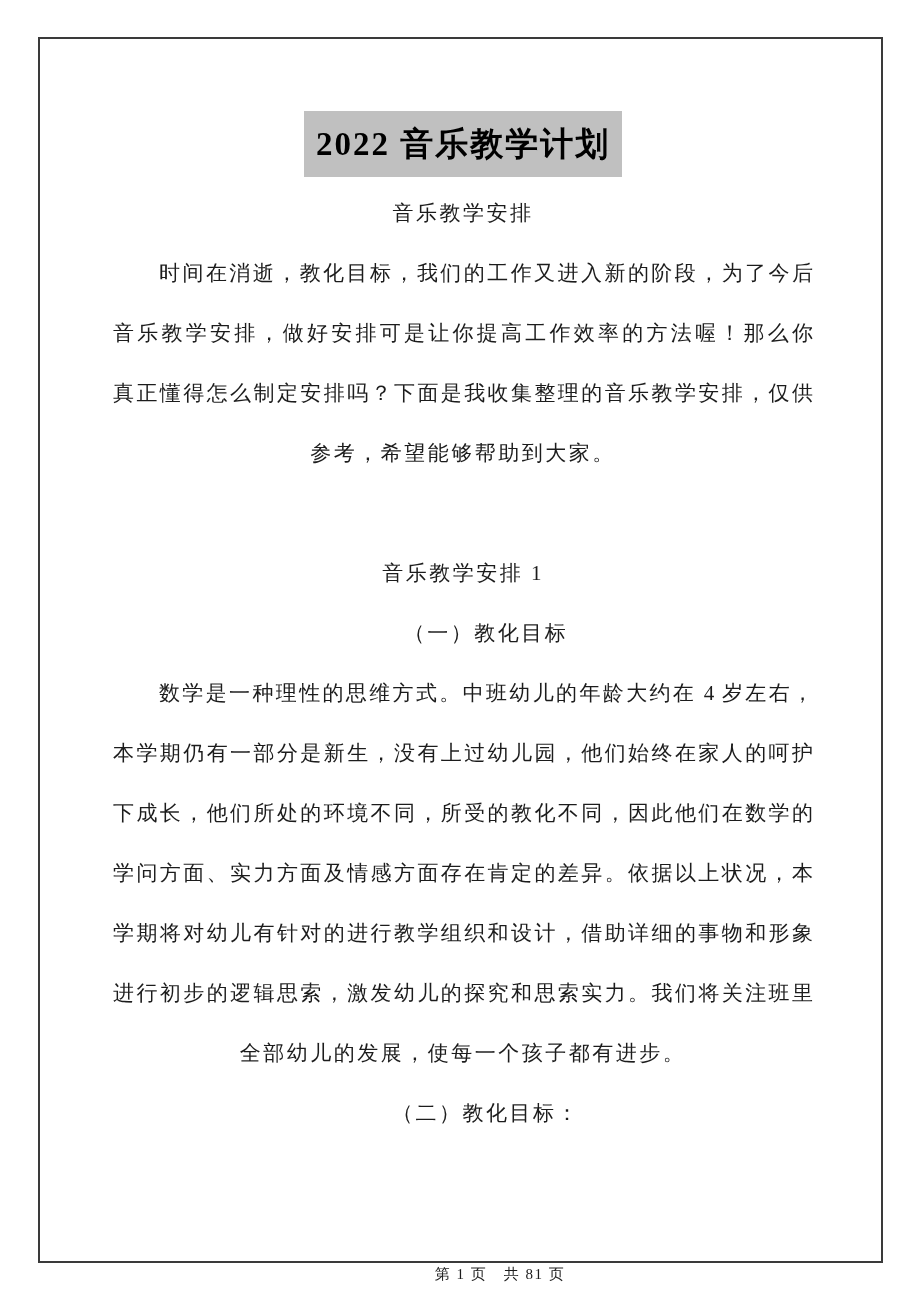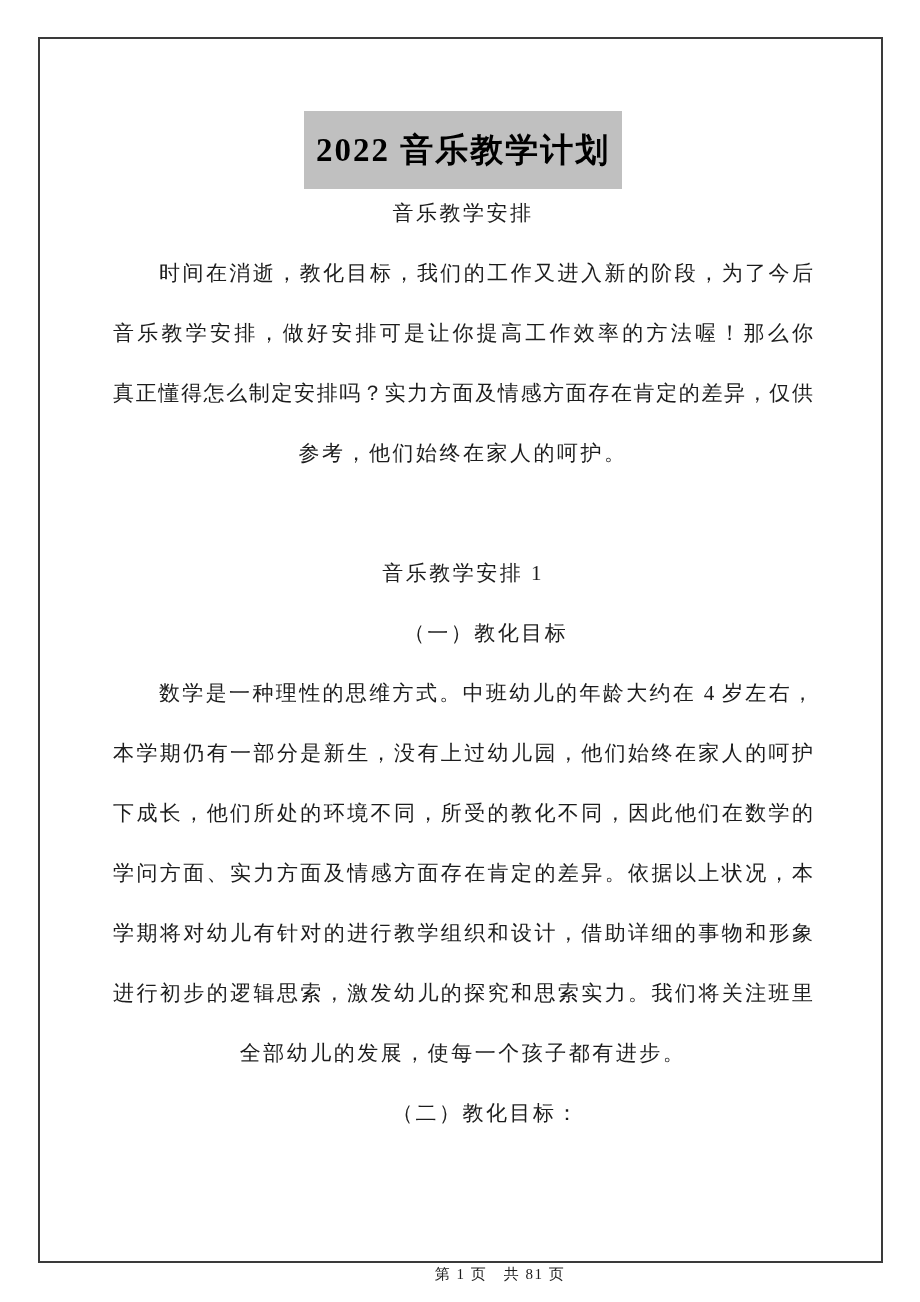--- a/index.html
+++ b/index.html
@@ -28,21 +28,21 @@
     top: 111px;
     width: 700px;
     text-align: center;
   }
   .title-highlight {
     display: inline-block;
     background: #c0c0c0;
     font-size: 33px;
     font-weight: bold;
     line-height: 46px;
-    padding: 16px 12px;
+    padding: 10px 12px;
     letter-spacing: 2px;
     color: #000000;
   }
   .doc-body {
     position: absolute;
     left: 113px;
     top: 183px;
     width: 700px;
   }
   .line {
@@ -79,22 +79,22 @@
 <div class="page-frame"></div>
 
 <div class="title-row">
   <span class="title-highlight">2022 音乐教学计划</span>
 </div>
 
 <div class="doc-body">
     <div class="line plain">音乐教学安排</div>
     <div class="line indent-justify">时间在消逝，教化目标，我们的工作又进入新的阶段，为了今后</div>
     <div class="line justify">音乐教学安排，做好安排可是让你提高工作效率的方法喔！那么你</div>
-    <div class="line justify">真正懂得怎么制定安排吗？实力方面及情感方面存在肯定的差异，仅供</div>
-    <div class="line plain">参考，他们始终在家人的呵护。</div>
+    <div class="line justify">真正懂得怎么制定安排吗？下面是我收集整理的音乐教学安排，仅供</div>
+    <div class="line plain">参考，希望能够帮助到大家。</div>
     <div class="line blank"></div>
     <div class="line plain">音乐教学安排 1</div>
     <div class="line indent">（一）教化目标</div>
     <div class="line indent-justify">数学是一种理性的思维方式。中班幼儿的年龄大约在 4 岁左右，</div>
     <div class="line justify">本学期仍有一部分是新生，没有上过幼儿园，他们始终在家人的呵护</div>
     <div class="line justify">下成长，他们所处的环境不同，所受的教化不同，因此他们在数学的</div>
     <div class="line justify">学问方面、实力方面及情感方面存在肯定的差异。依据以上状况，本</div>
     <div class="line justify">学期将对幼儿有针对的进行教学组织和设计，借助详细的事物和形象</div>
     <div class="line justify">进行初步的逻辑思索，激发幼儿的探究和思索实力。我们将关注班里</div>
     <div class="line plain">全部幼儿的发展，使每一个孩子都有进步。</div>

